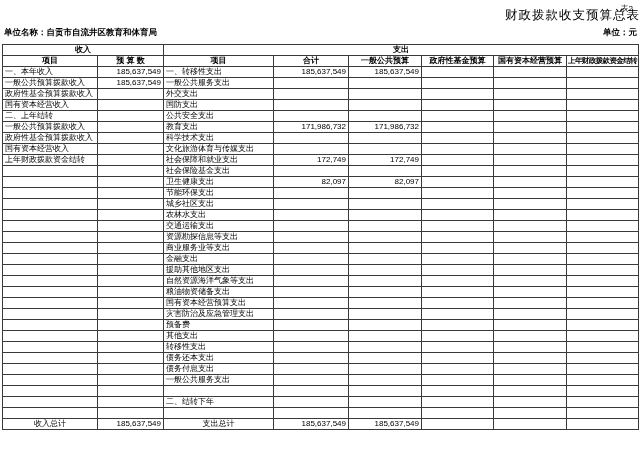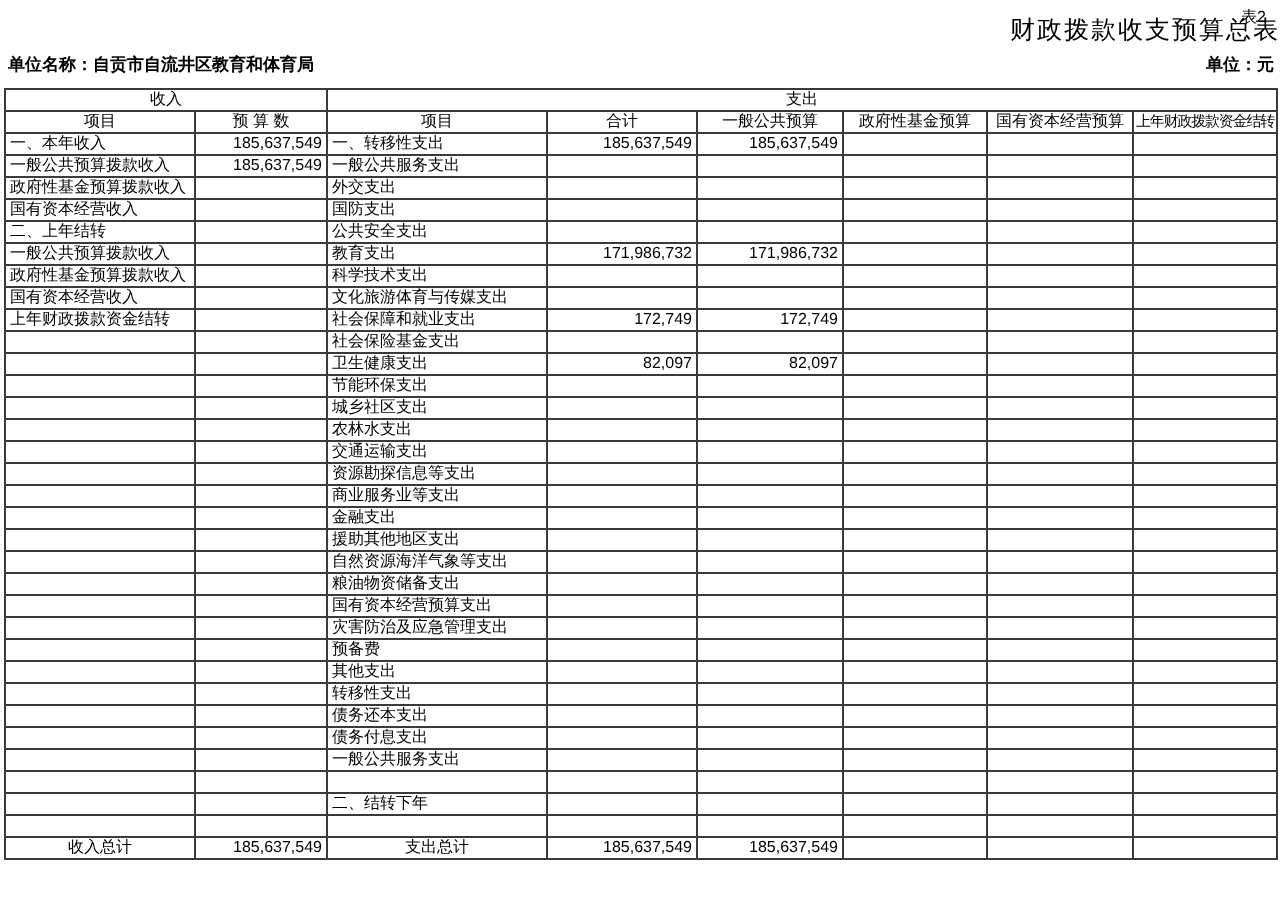--- a/index.html
+++ b/index.html
@@ -27,21 +27,21 @@
     width:636px;margin:7px 0 0 2px;
     font-size:8px;
   }
   table.budget th, table.budget td{
     border:1px solid #3a3a3a;
     height:10px;line-height:10px;
     padding:0 2px;
     overflow:hidden;white-space:nowrap;
   }
   table.budget th{
-    font-weight:normal;text-align:center;padding:0 1px;
+    font-weight:bold;text-align:center;padding:0 1px;
   }
   th.tight{letter-spacing:-0.6px;font-size:7.5px;}
   td.item{text-align:left;}
   td.num{text-align:right;}
   td.ctr{text-align:center;}
 </style>
 </head>
 <body>
 
 <div class="sheet">

